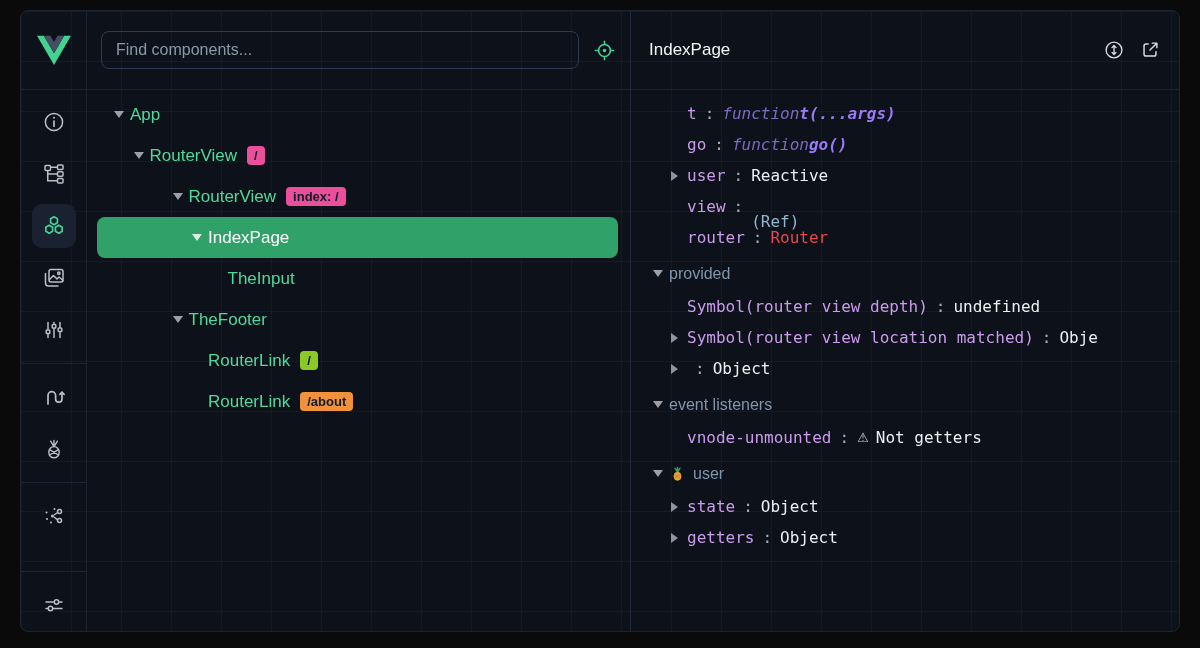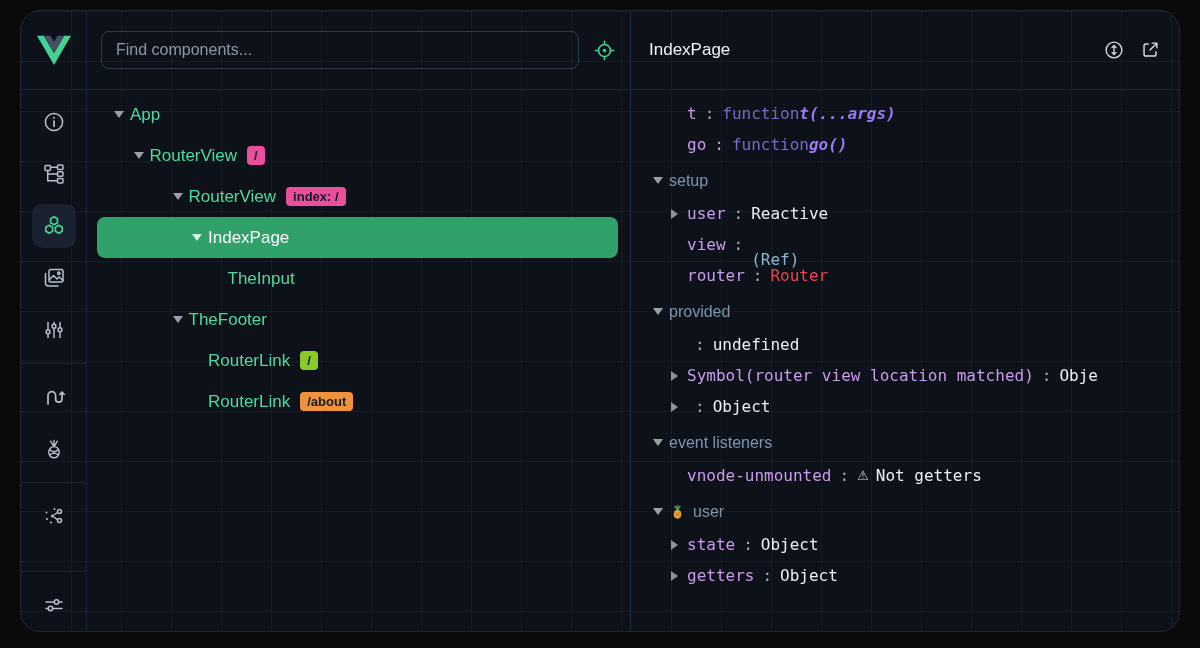--- a/index.html
+++ b/index.html
@@ -1,17 +1,17 @@
 <!DOCTYPE html>
 <html><head>
 <meta charset="utf-8">
 <style>
   html,body{margin:0;padding:0;background:#0a0a0a;width:1200px;height:648px;overflow:hidden;
     font-family:"Liberation Sans",sans-serif;}
-  .app{position:absolute;left:20px;top:10px;width:1158px;height:620px;border-radius:20px;
+  .app{position:absolute;left:20px;top:10px;width:1158px;height:620px;border-radius:8px;
     background-color:#0d1119;border:1px solid #1d2534;overflow:hidden;display:flex;
     background-image:linear-gradient(rgba(108,130,170,0.08) 1px,transparent 1px),
                      linear-gradient(90deg,rgba(108,130,170,0.08) 1px,transparent 1px);
     background-size:50px 50px;}
   
   .sidebar{width:65px;flex:0 0 65px;border-right:1px solid #1d2534;display:flex;flex-direction:column;}
   .logo-cell{height:78px;flex:0 0 78px;border-bottom:1px solid #1d2534;display:flex;align-items:center;justify-content:center;}
   .sb-nav{flex:1;display:flex;flex-direction:column;align-items:center;padding-top:6px;}
   .sb-item{width:44px;height:44px;margin:4px 0;border-radius:10px;display:flex;align-items:center;justify-content:center;
     color:#b9c0ca;cursor:pointer;}
@@ -53,21 +53,21 @@
     color:#7e95ac;font-size:16px;cursor:pointer;}
   .insp-section .pine{margin-right:7px;display:flex;}
   .insp-section .pine svg{width:17px;height:17px;}
   .insp-row{display:flex;align-items:center;height:31px;padding-left:40px;
     font-family:"DejaVu Sans Mono",monospace;font-size:16px;cursor:default;}
   .k{color:#cb9bed;}
   .sep{color:#a5aebb;margin:0 8px;}
   .v-plain{color:#eceff3;}
   .v-ref{color:#8fb8cf;margin-top:30px;}
   .v-red{color:#e5484d;}
-  .v-fnkw{color:#7b6ac2;}
+  .v-fnkw{color:#7b6ac2;font-style:italic;}
   .v-fnsig{color:#9b79f7;font-style:italic;font-weight:600;}
   .warn{color:#cdd2d9;font-family:"DejaVu Sans",sans-serif;font-size:13px;margin-right:7px;}
 </style>
 </head>
 <body>
 
 <div class="app">
 
   <div class="sidebar">
     <div class="logo-cell">
@@ -259,54 +259,49 @@
           <span class="v-fnkw">function </span>
           <span class="v-fnsig">t(...args)</span>
         </div>
         <div class="insp-row">
           <span class="tri-slot"></span>
           <span class="k">go</span>
           <span class="sep">:</span>
           <span class="v-fnkw">function </span>
           <span class="v-fnsig">go()</span>
         </div>
+        <div class="insp-row">
+          <span class="tri-slot">
+            <span class="tri-right"></span>
+          </span>
+          <span class="k">user</span>
+          <span class="sep">:</span>
+          <span class="v-plain">Reactive</span>
+        </div>
+        <div class="insp-row">
+          <span class="tri-slot"></span>
+          <span class="k">view</span>
+          <span class="sep">:</span>
+          <span class="v-ref"> (Ref)</span>
+        </div>
+        <div class="insp-row">
+          <span class="tri-slot"></span>
+          <span class="k">router</span>
+          <span class="sep">:</span>
+          <span class="v-red">Router</span>
+        </div>
         <div class="insp-section">
           <span class="tri-slot">
             <span class="tri-down"></span>
           </span>
-          <span>setup</span>
-        </div>
-        <div class="insp-row">
-          <span class="tri-slot">
-            <span class="tri-right"></span>
-          </span>
-          <span class="k">user</span>
-          <span class="sep">:</span>
-          <span class="v-plain">Reactive</span>
-        </div>
-        <div class="insp-row">
-          <span class="tri-slot"></span>
-          <span class="k">view</span>
-          <span class="sep">:</span>
-          <span class="v-ref"> (Ref)</span>
-        </div>
-        <div class="insp-row">
-          <span class="tri-slot"></span>
-          <span class="k">router</span>
-          <span class="sep">:</span>
-          <span class="v-red">Router</span>
-        </div>
-        <div class="insp-section">
-          <span class="tri-slot">
-            <span class="tri-down"></span>
-          </span>
           <span>provided</span>
         </div>
         <div class="insp-row">
           <span class="tri-slot"></span>
+          <span class="k">Symbol(router view depth)</span>
           <span class="sep">:</span>
           <span class="v-plain">undefined</span>
         </div>
         <div class="insp-row">
           <span class="tri-slot">
             <span class="tri-right"></span>
           </span>
           <span class="k">Symbol(router view location matched)</span>
           <span class="sep">:</span>
           <span class="v-plain">Obje</span>

